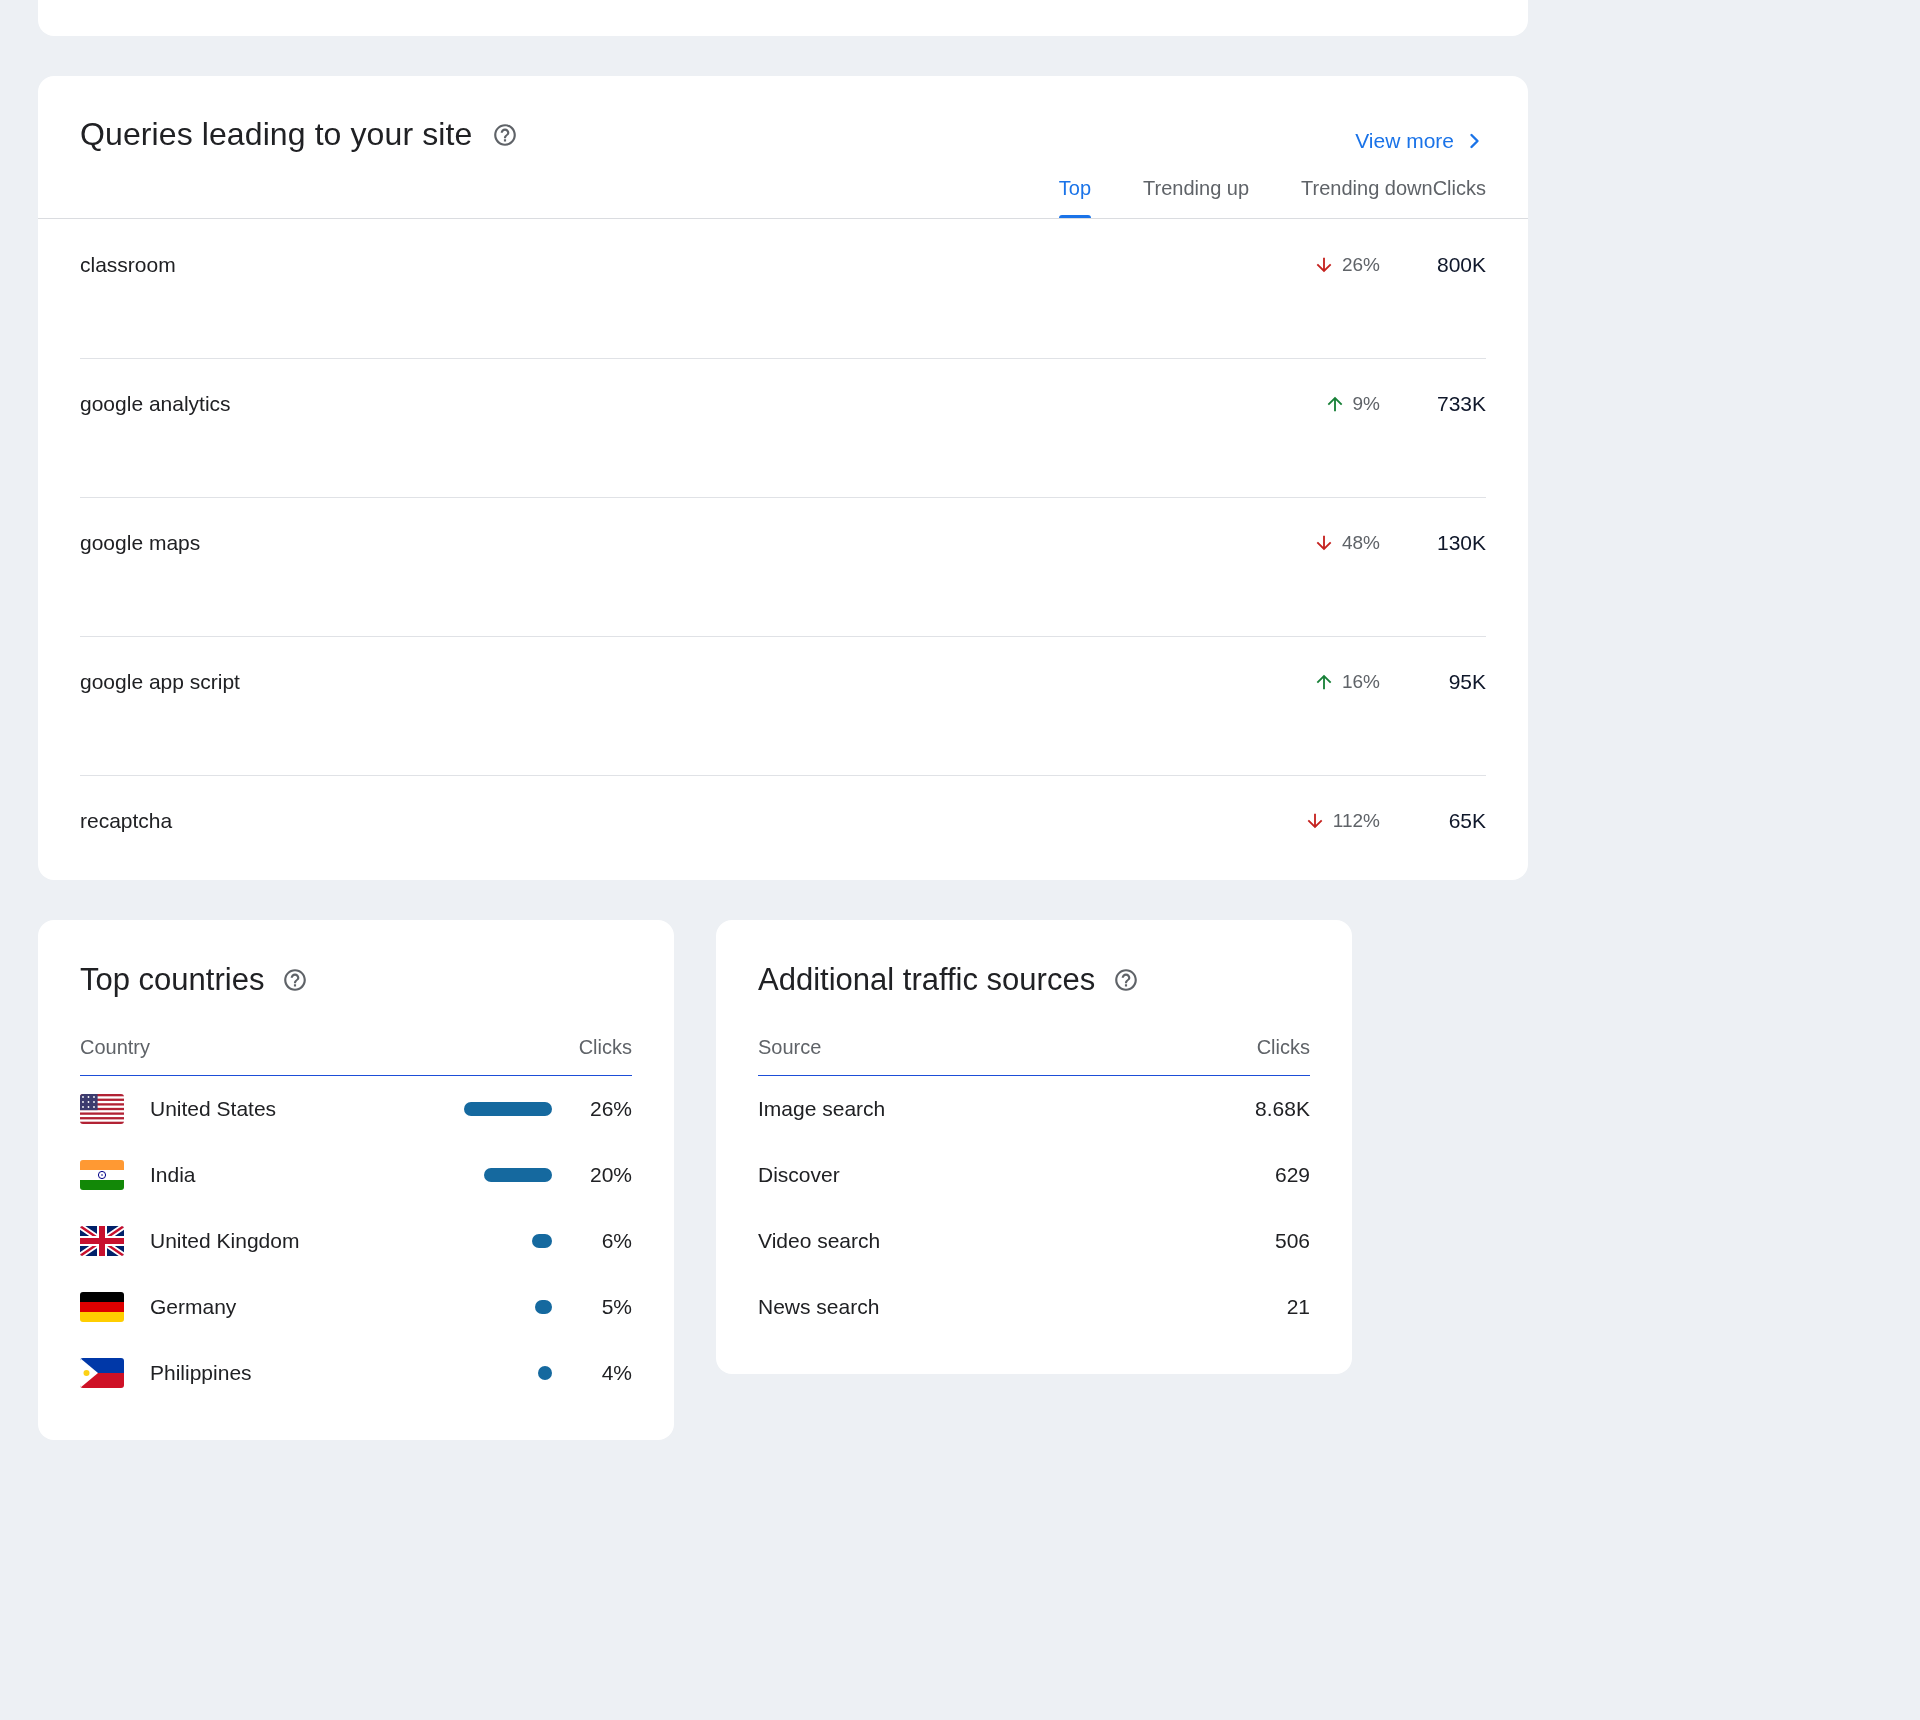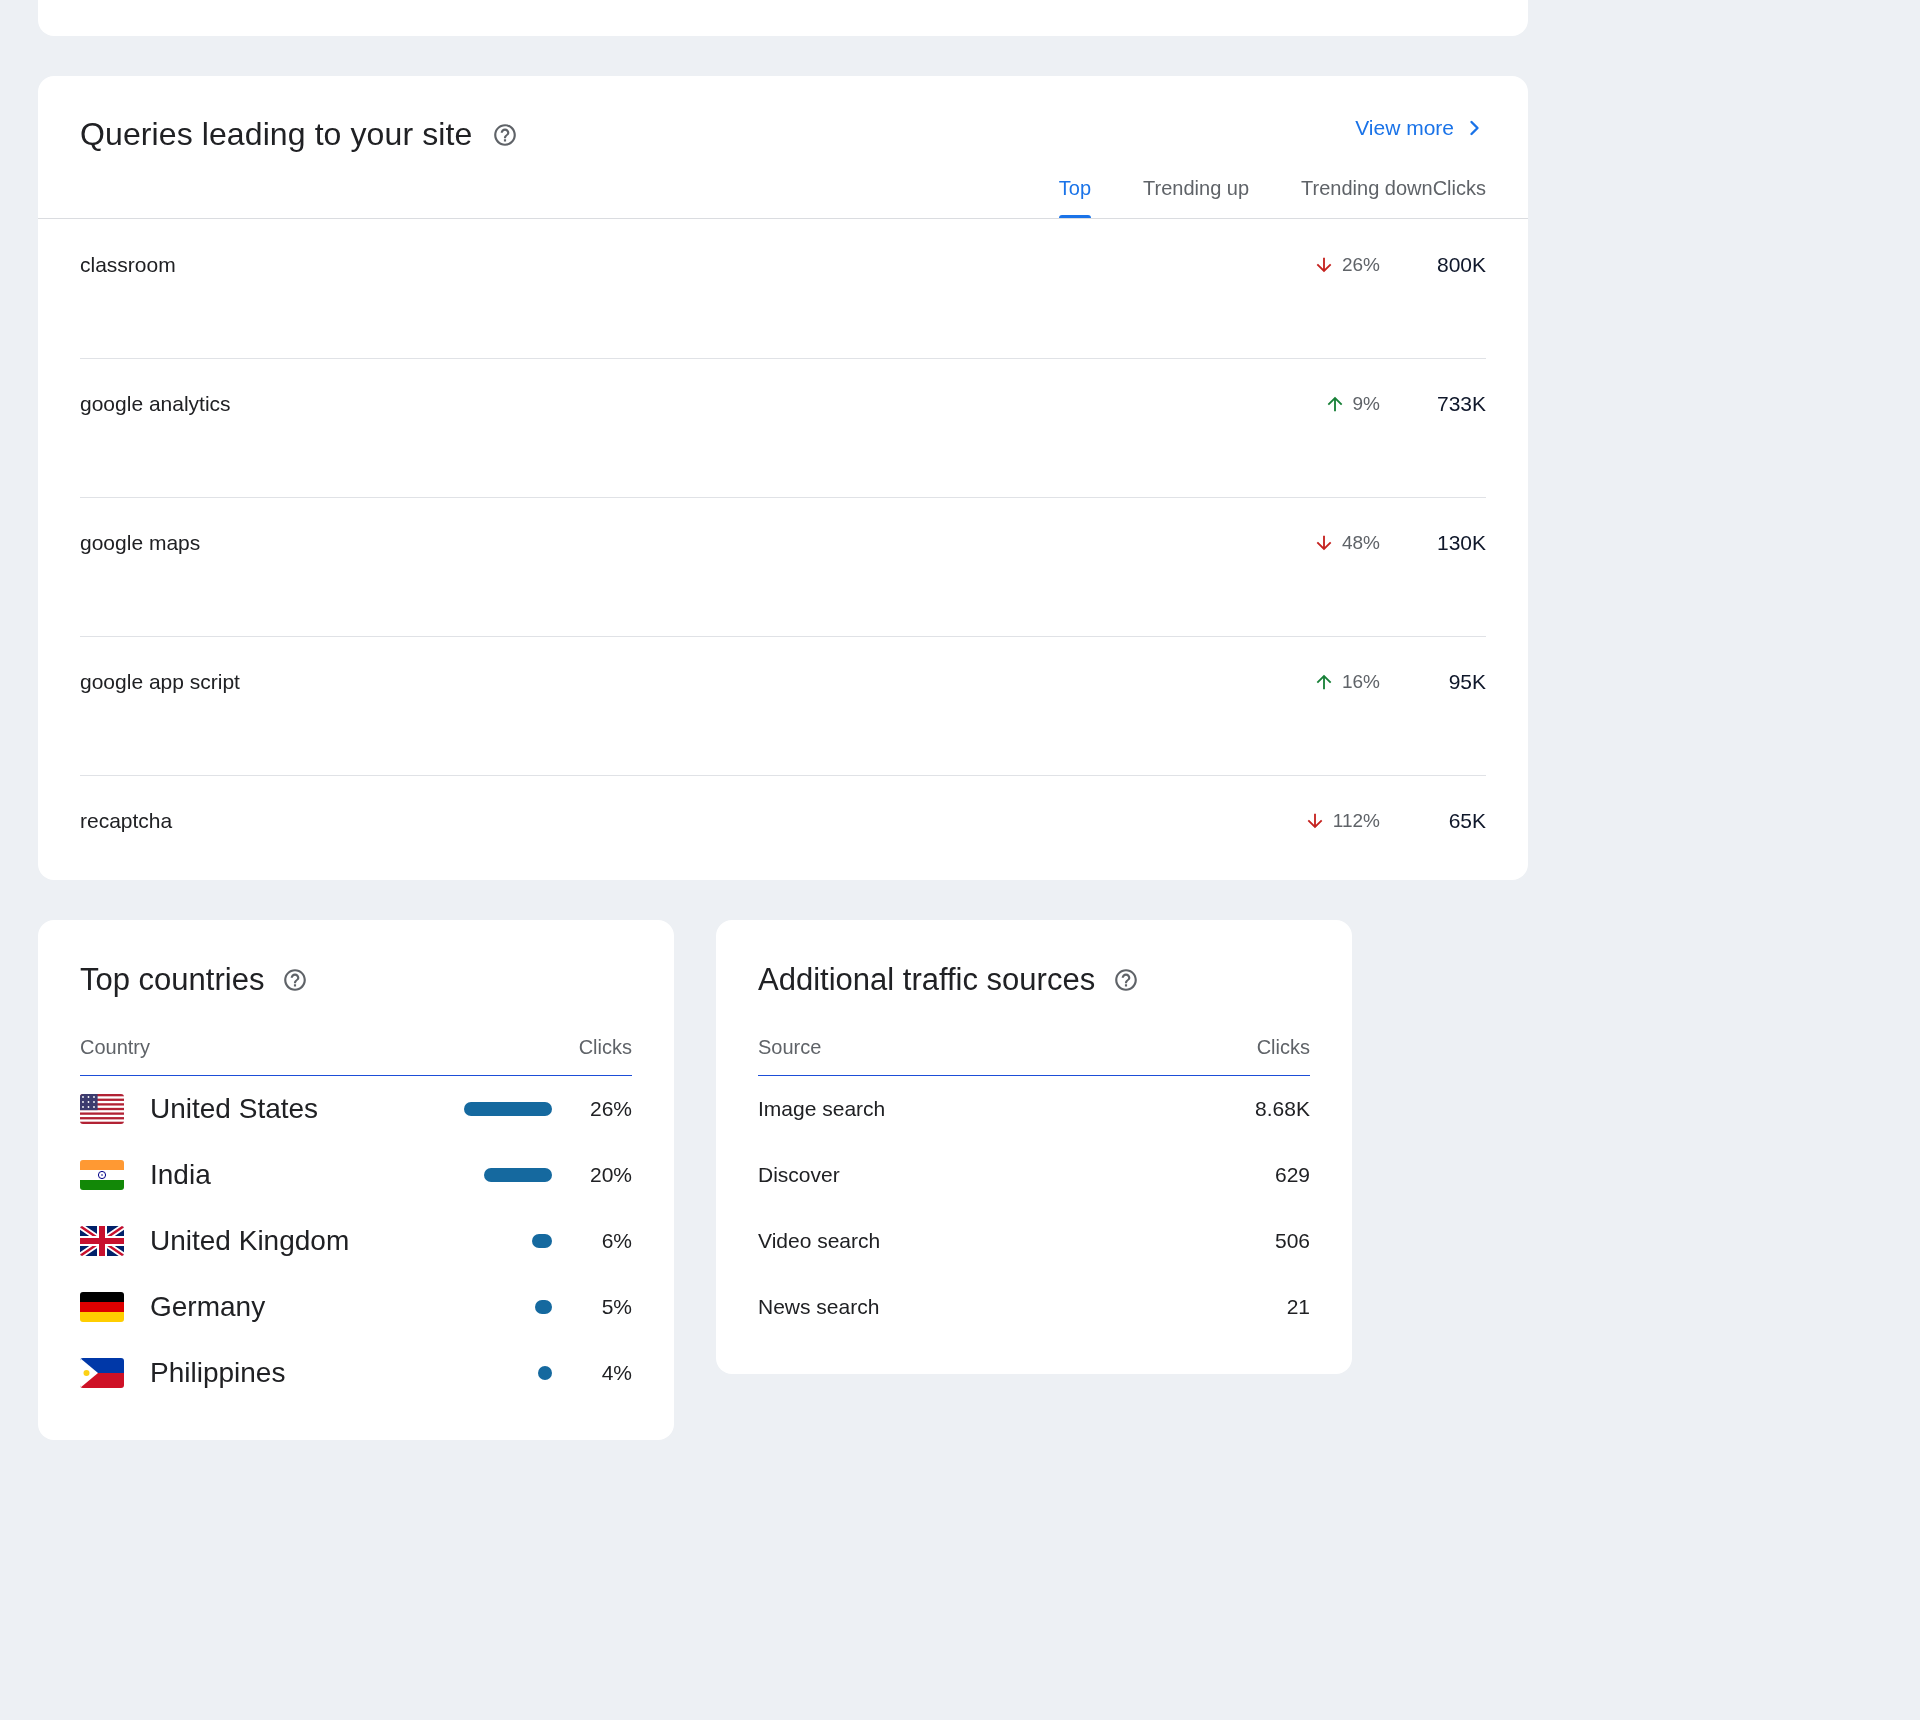--- a/index.html
+++ b/index.html
@@ -27,21 +27,21 @@
 
   
   .queries-card {
     margin: 40px 38px 0;
     width: 1490px;
     overflow: hidden;
   }
   .queries-header {
     display: flex;
     justify-content: space-between;
-    align-items: flex-start;
+    align-items: flex-end;
     padding: 40px 42px 0;
     gap: 9px;
   }
   .title-group { display: flex; align-items: center; gap: 20px; }
   .card-title {
     margin: 0;
     font-size: 32px;
     font-weight: 400;
     color: #202124;
     letter-spacing: 0.1px;
@@ -144,21 +144,21 @@
   .country-row { display: flex; align-items: center; height: 66px; }
   .flag {
     width: 44px; height: 30px;
     border-radius: 3px;
     overflow: hidden;
     flex: none;
     position: relative;
     box-shadow: inset 0 0 0 1px rgba(0,0,0,0.06);
   }
   .flag svg { display: block; width: 44px; height: 30px; }
-  .country-name { font-size: 28px; color: #202124; margin-left: 26px; }
+  .country-name { font-size: 21px; color: #202124; margin-left: 26px; }
   .bar-zone {
     flex: 1;
     display: flex;
     justify-content: flex-end;
     align-items: center;
     margin-right: 22px;
   }
   .bar { height: 14px; border-radius: 7px; background: #15699f; }
   .country-pct { width: 58px; text-align: right; font-size: 21px; color: #202124; }
 

